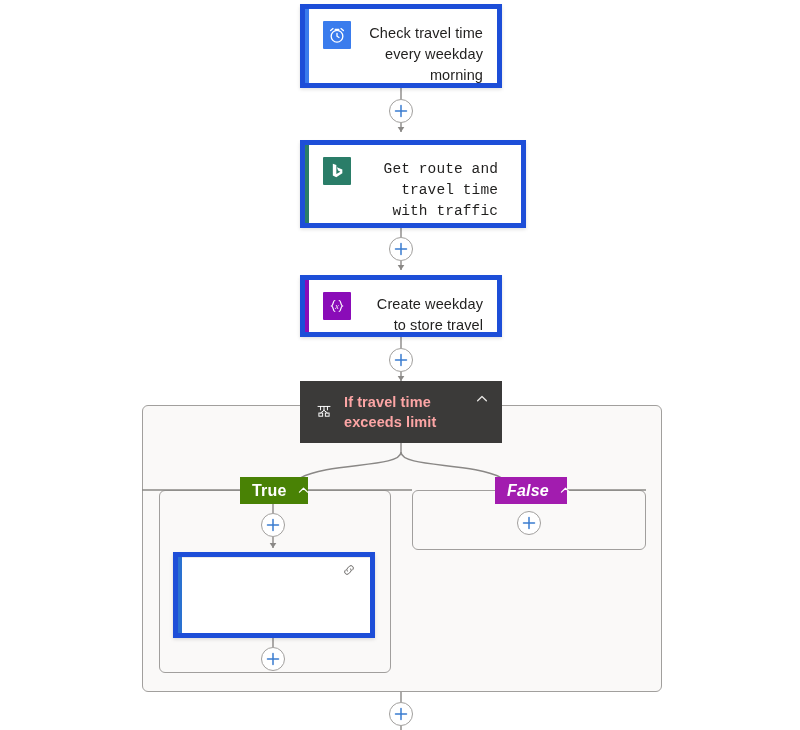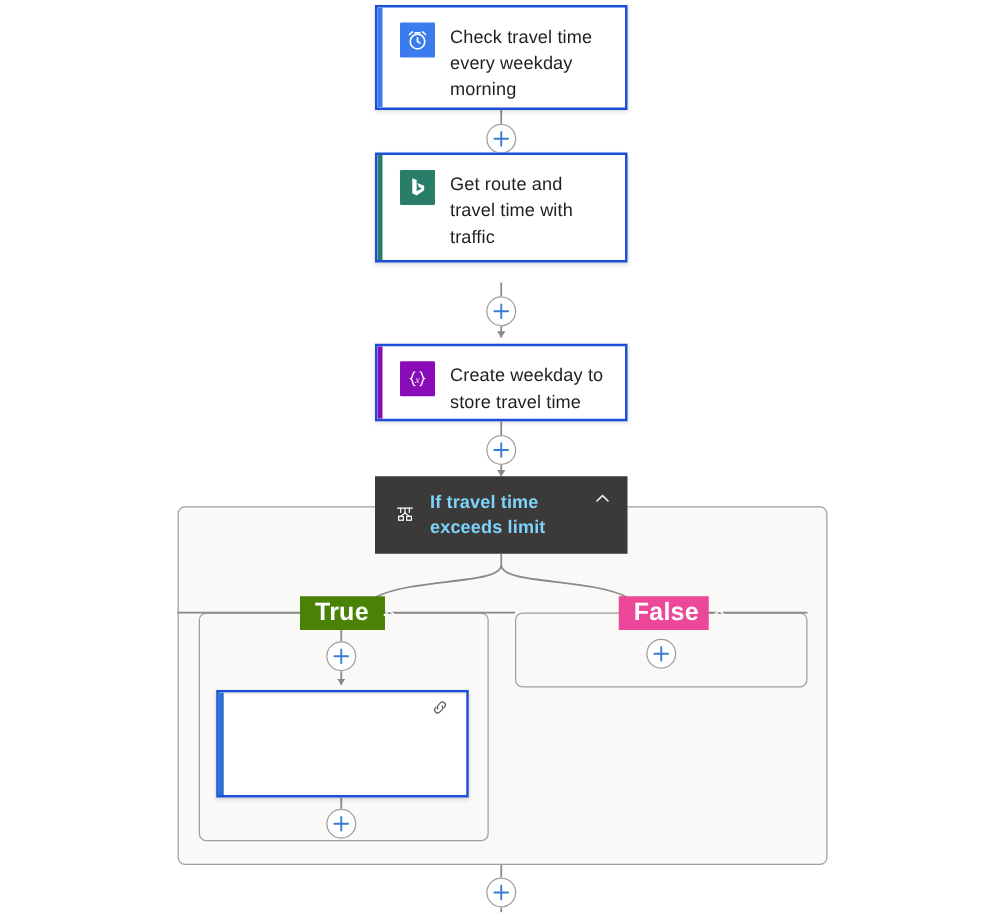--- a/index.html
+++ b/index.html
@@ -26,24 +26,25 @@
     position: absolute;
     left: 0; top: 0;
     width: 800px; height: 730px;
     pointer-events: none;
   }
 
   
   .card {
     position: absolute;
     background: #ffffff;
-    border: 2px solid #1d4ed8;
+    border: 5px solid #1d4ed8;
     box-shadow: 0 1.6px 3.6px rgba(0,0,0,0.13), 0 0.3px 0.9px rgba(0,0,0,0.10);
     box-sizing: border-box;
     overflow: hidden;
+    text-align: right;
   }
   .card .accent {
     position: absolute;
     left: 0; top: 0; bottom: 0;
     width: 4px;
   }
   .card-body {
     display: flex;
     align-items: flex-start;
     padding: 12px 14px 12px 18px;
@@ -102,21 +103,21 @@
     padding: 0 10px 0 14px;
     gap: 10px;
     box-sizing: border-box;
   }
   .cond-icon {
     flex: 0 0 20px;
     width: 20px; height: 20px;
     display: flex; align-items: center; justify-content: center;
   }
   .cond-title {
-    color: #7dd3fc;
+    color: #fca5a5;
     font-size: 14.5px;
     line-height: 20px;
     font-weight: 600;
     letter-spacing: 0.1px;
     flex: 1 1 auto;
   }
   .chev {
     flex: 0 0 auto;
     width: 20px; height: 20px;
     display: flex; align-items: center; justify-content: center;
@@ -146,26 +147,26 @@
     position: absolute;
     display: flex;
     align-items: center;
     gap: 10px;
     padding: 0 10px 0 12px;
     box-sizing: border-box;
     cursor: pointer;
   }
   .branch-label .txt {
     color: #ffffff;
-    font-size: 20px;
+    font-size: 16px;
     font-weight: 700;
     letter-spacing: 0.2px;
   }
   .branch-true { background: #498205; }
-  .branch-false { background: #ec4899; }
+  .branch-false { background: #a21caf; font-style: italic; }
 </style>
 </head>
 <body>
 
 <div id="canvas">
 
   <div class="scope" style="left:142px; top:405px; width:520px; height:287px;"></div>
 
   <div class="branch-box" style="left:159px; top:490px; width:232px; height:183px;"></div>
   <div class="branch-box" style="left:412px; top:490px; width:234px; height:60px;"></div>
@@ -225,21 +226,21 @@
       <div class="card-title">Check travel time every weekday morning</div>
     </div>
   </div>
 
   <div class="plus" style="left:389px; top:99px;">
     <svg width="14" height="14" viewBox="0 0 14 14">
       <path d="M7 1.5 V12.5 M1.5 7 H12.5" stroke="#3a7cd0" stroke-width="1.5" stroke-linecap="round"></path>
     </svg>
   </div>
 
-  <div class="card" style="left:300px; top:122px; width:202px; height:88px;">
+  <div class="card" style="left:300px; top:140px; width:226px; height:88px;font-family:Liberation Mono, monospace;">
     <div class="accent" style="background:#2a7d68;"></div>
     <div class="card-body">
       <div class="card-icon" style="background:#2a7d68;">
         <svg width="20" height="20" viewBox="0 0 24 24">
           <path d="M7 3.2 L11.2 4.9 L11.2 15.6 L16.1 12.9 L13.3 11.5 L11.8 7.6
                    L18.4 10.2 L18.4 14.6 L11.1 19.6 L7 17.5 Z" fill="#ffffff"></path>
         </svg>
       </div>
       <div class="card-title">Get route and travel time with traffic</div>
     </div>

